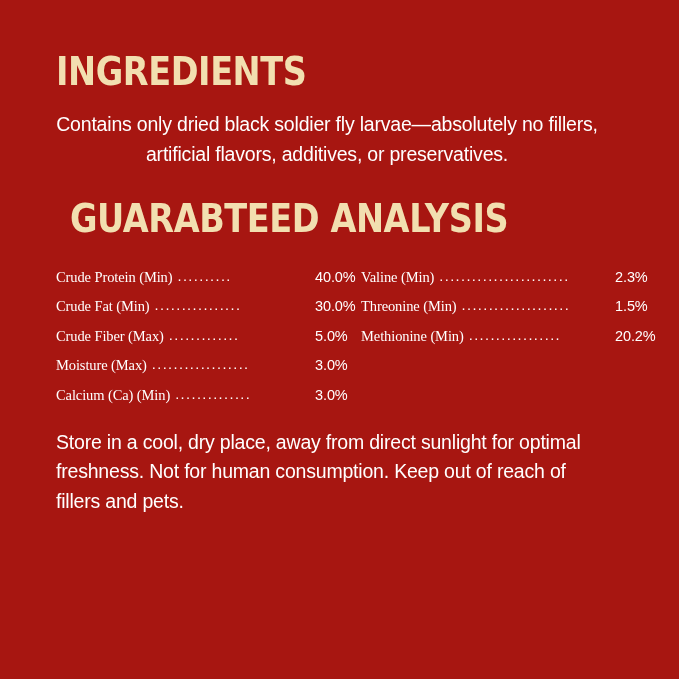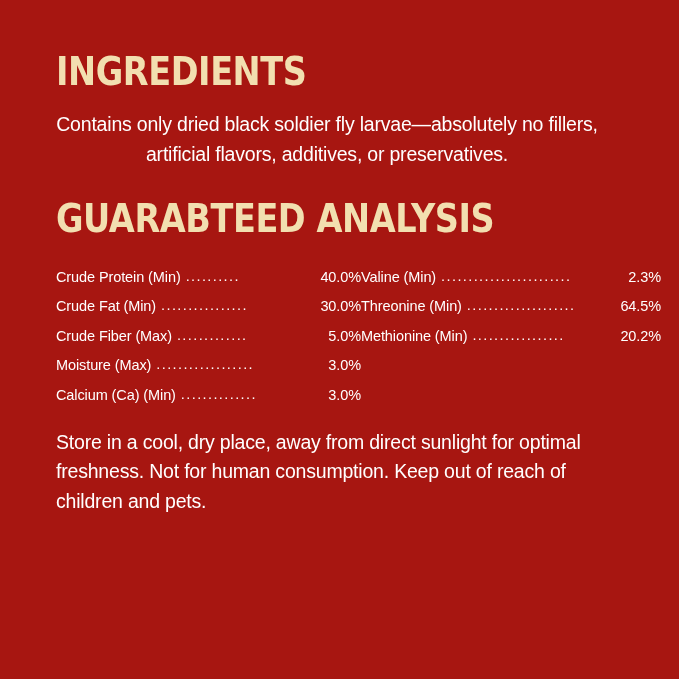--- a/index.html
+++ b/index.html
@@ -37,21 +37,21 @@
     color: #FFFFFF;
     font-family: "Liberation Sans", sans-serif;
     font-size: 19.5px;
     line-height: 1.52;
     margin: 0;
     letter-spacing: -0.2px;
   }
   #ingredients-heading-wrap { margin-top: 6px; }
   #ingredients-text-wrap { margin-top: 17px; max-width: 575px; text-align: center; }
 
-  #analysis-heading-wrap { margin-top: 30px; }
+  #analysis-heading-wrap { margin-top: 30px; text-align: center; }
 
   .analysis-grid {
     margin-top: 22px;
     display: flex;
     gap: 0px;
   }
   .analysis-col {
     flex: 0 0 auto;
   }
   .analysis-col.left { width: 305px; }
@@ -62,36 +62,37 @@
     color: #FFFFFF;
     font-family: "Liberation Sans", sans-serif;
     font-size: 14.5px;
     line-height: 1;
     padding: 7.5px 0;
     letter-spacing: -0.1px;
   }
   .analysis-label {
     white-space: nowrap;
     flex: 0 0 auto;
+    font-family: Liberation Serif, serif;
   }
   .analysis-dots {
     flex: 1 1 auto;
     overflow: hidden;
     white-space: nowrap;
     margin: 0 5px 0 5px;
     color: #FFFFFF;
     font-size: 14.5px;
     letter-spacing: 1.4px;
     position: relative;
     bottom: 1px;
   }
   .analysis-value {
     flex: 0 0 auto;
     white-space: nowrap;
-    text-align: right;
+    text-align: left;
     min-width: 46px;
   }
 
   #storage-heading-wrap { margin-top: 38px; }
   #storage-text-wrap { margin-top: 18px; max-width: 575px; }
 </style>
 </head>
 <body>
 
 <div class="page">
@@ -138,27 +139,27 @@
 
     <div class="analysis-col right">
       <div class="analysis-row">
         <span class="analysis-label">Valine (Min)</span>
         <span class="analysis-dots">........................</span>
         <span class="analysis-value">2.3%</span>
       </div>
       <div class="analysis-row">
         <span class="analysis-label">Threonine (Min)</span>
         <span class="analysis-dots">....................</span>
-        <span class="analysis-value">64.5%</span>
+        <span class="analysis-value">1.5%</span>
       </div>
       <div class="analysis-row">
         <span class="analysis-label">Methionine (Min)</span>
         <span class="analysis-dots">.................</span>
         <span class="analysis-value">20.2%</span>
       </div>
     </div>
   </div>
 
   <div id="storage-text-wrap">
-    <p class="body-text">Store in a cool, dry place, away from direct sunlight for optimal freshness. Not for human consumption. Keep out of reach of children and pets.</p>
+    <p class="body-text">Store in a cool, dry place, away from direct sunlight for optimal freshness. Not for human consumption. Keep out of reach of fillers and pets.</p>
   </div>
 
 </div>
 
 </body></html>

